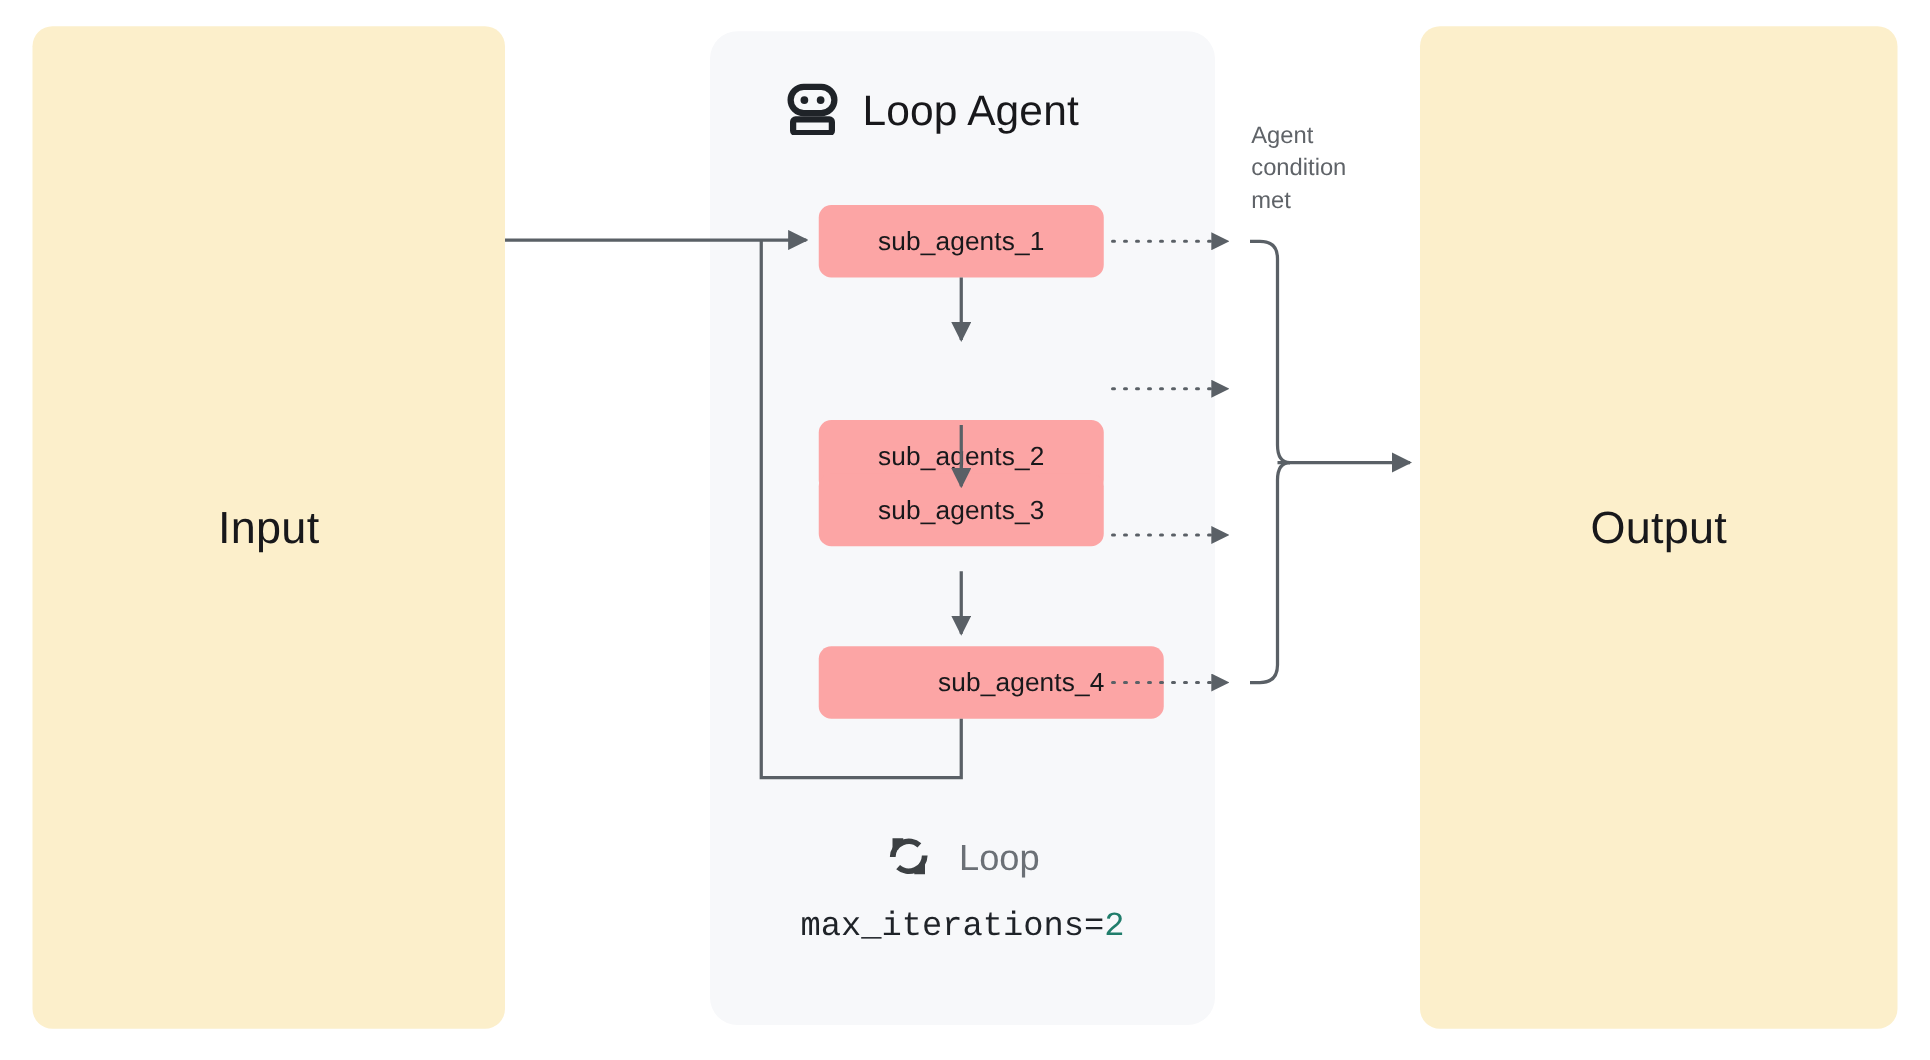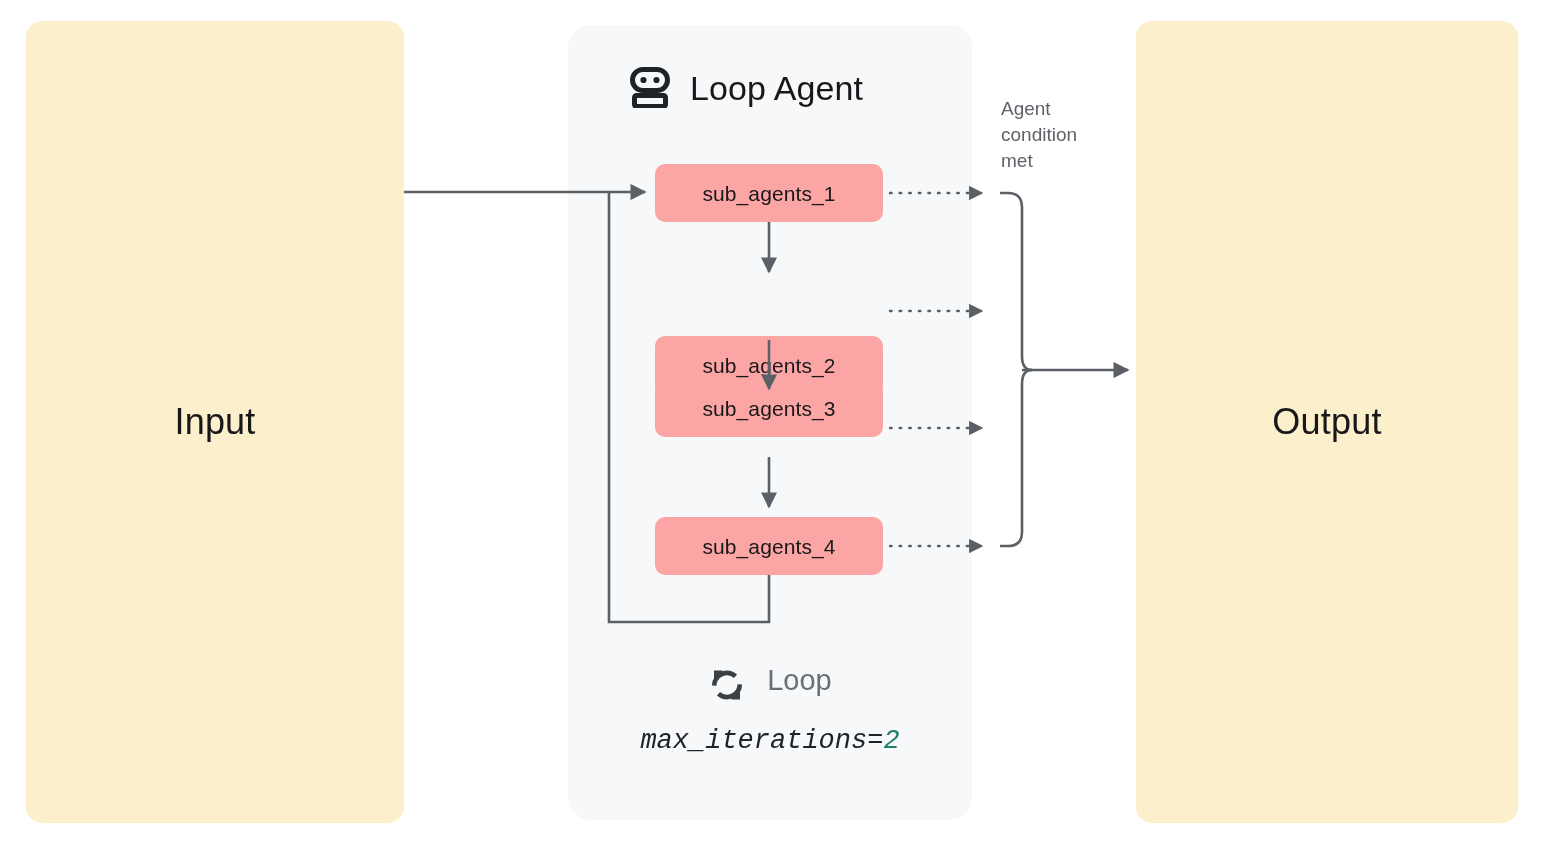--- a/index.html
+++ b/index.html
@@ -78,21 +78,21 @@
   }
   .agent-label {
     font-size: 21px;
     color: #18181b;
     line-height: 1;
     letter-spacing: 0.1px;
   }
   #agent-1 { top: 164px; }
   #agent-2 { top: 296px; margin-top: 40px; }
   #agent-3 { top: 379px; }
-  #agent-4 { top: 517px; }
+  #agent-4 { top: 517px; padding-left: 48px; }
 
   
   #exit-condition-label {
     position: absolute;
     left: 1001px;
     top: 96px;
     width: 110px;
     font-size: 19px;
     line-height: 26px;
     color: #5f6368;
@@ -105,36 +105,35 @@
     left: 568px;
     top: 666px;
     width: 404px;
     display: flex;
     flex-direction: column;
     align-items: center;
     gap: 6px;
   }
   #loop-footer-row {
     display: flex;
-    align-items: flex-start;
+    align-items: center;
     gap: 21px;
   }
   #loop-footer-label {
     font-size: 29px;
     color: #6b7076;
     line-height: 1;
   }
   #max-iterations {
     font-family: "Liberation Mono", monospace;
     font-size: 27px;
     color: #1f2328;
     letter-spacing: 0px;
     line-height: 1;
     margin-top: 14px;
-    font-style: italic;
   }
   #max-iterations .num { color: #207d6b; }
 
   
   #connectors {
     position: absolute;
     left: 0; top: 0;
     width: 1544px; height: 848px;
     pointer-events: none;
   }

